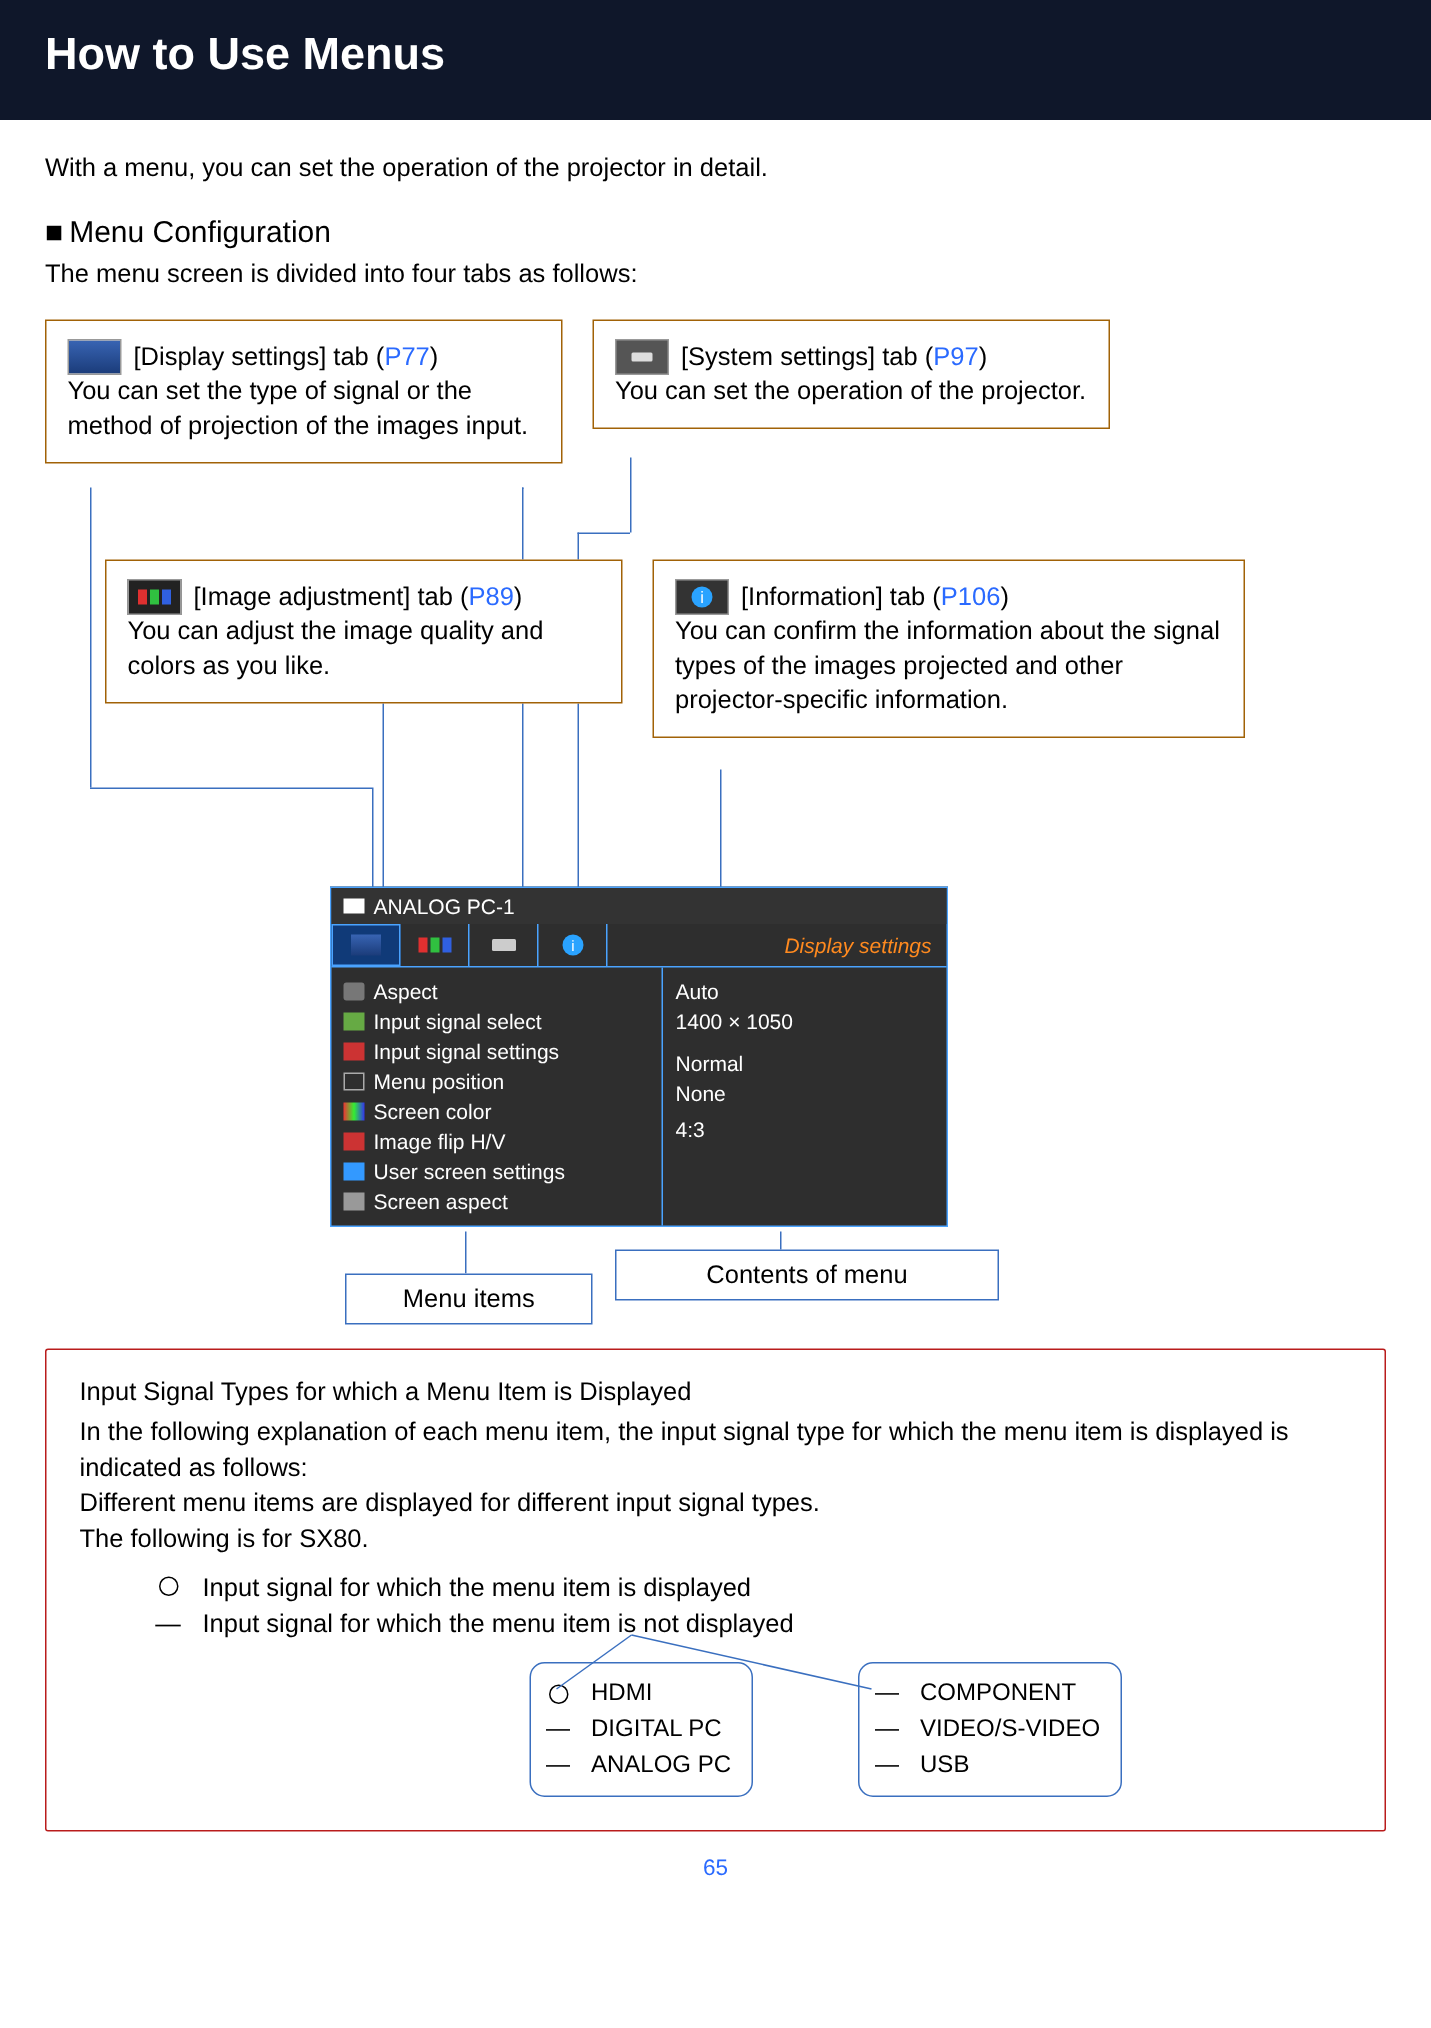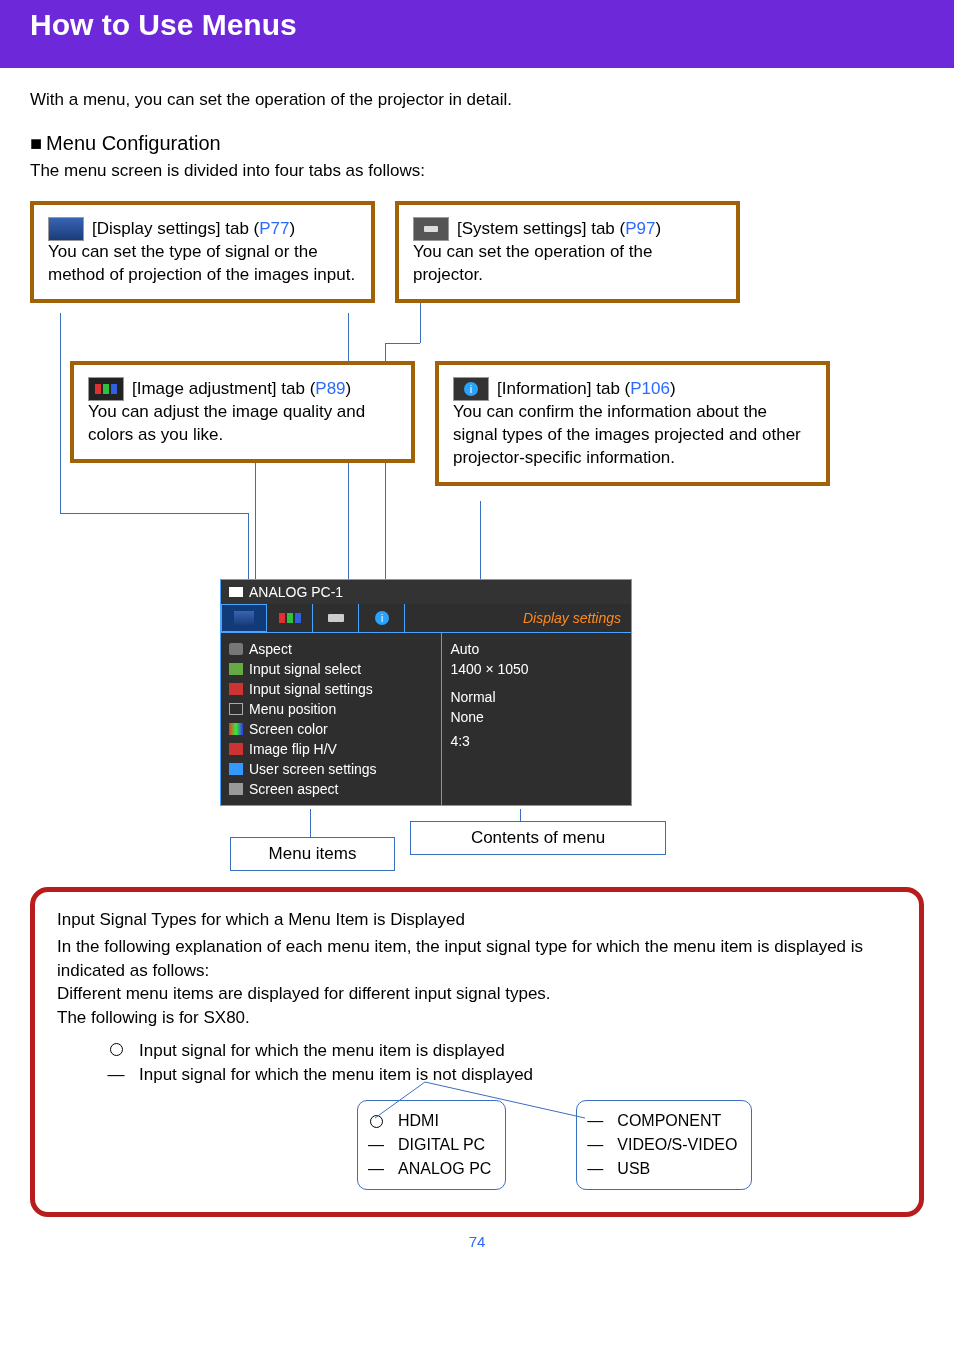--- a/index.html
+++ b/index.html
@@ -1,28 +1,28 @@
 <!DOCTYPE html>
 <html><head>
 <meta charset="utf-8">
 <style>
   * { box-sizing: border-box; margin: 0; padding: 0; }
   body { font-family: Arial, Helvetica, sans-serif; width: 954px; background: #fff; color: #000; }
-  .header-bar { background: #6d28d9; padding: 8px 30px 26px 30px; }
+  .header-bar { background: #0f172a; padding: 20px 30px 26px 30px; }
   .header-bar h1 { color: #fff; font-size: 30px; font-weight: bold; }
   .page-body { padding: 22px 30px 20px 30px; position: relative; }
   .intro { font-size: 17px; margin-bottom: 22px; }
   .subhead-row { display: flex; align-items: center; gap: 4px; margin-bottom: 6px; }
   .black-square { font-size: 20px; }
   .subhead { font-size: 20px; font-weight: normal; }
   .sub-desc { font-size: 17px; margin-bottom: 20px; }
 
   .callouts-area { position: relative; height: 680px; }
 
-  .callout-box { position: absolute; border: 4px solid #a16207; padding: 12px 14px; font-size: 17px; line-height: 1.35; background: #fff; }
+  .callout-box { position: absolute; border: 1px solid #a16207; padding: 12px 14px; font-size: 17px; line-height: 1.35; background: #fff; }
   .callout-top-left  { left: 0;   top: 0;   width: 345px; }
   .callout-top-right { left: 365px; top: 0; width: 345px; }
   .callout-mid-left  { left: 40px; top: 160px; width: 345px; }
   .callout-mid-right { left: 405px; top: 160px; width: 395px; }
 
   .callout-head { display: flex; align-items: center; flex-wrap: wrap; gap: 8px; }
   .tab-icon { width: 36px; height: 24px; display: inline-flex; align-items: center; justify-content: center; border: 1px solid #999; background: #222; }
   .tab-icon.blue   { background: linear-gradient(#3864b3,#1b3c7a); }
   .tab-icon.rgb svg { display:block; }
   .tab-icon.sys    { background: #555; }
@@ -54,21 +54,21 @@
   .ic-color    { background:linear-gradient(90deg,#e33,#3e3,#33e); }
   .ic-flip     { background:#c33; }
   .ic-user     { background:#39f; }
   .ic-screen   { background:#999; }
 
   .label-box { position:absolute; border:1px solid #3a6fbf; padding:6px 16px; font-size:17px; text-align:center; background:#fff; }
   .label-menu-items { left:200px; top:636px; width:165px; }
   .label-contents   { left:380px; top:620px; width:256px; }
 
   
-  .info-panel { border:5px solid #b91c1c; border-radius:18px; padding:16px 33px 22px 22px; margin-top:6px; font-size:17px; line-height:1.38; position:relative; }
+  .info-panel { border:1px solid #b91c1c; border-radius:2px; padding:16px 33px 22px 22px; margin-top:6px; font-size:17px; line-height:1.38; position:relative; }
   .info-panel h3 { font-size:17px; font-weight:normal; margin-bottom:4px; }
   .legend-list { margin:10px 0 14px 50px; }
   .legend-row { display:flex; align-items:center; gap:14px; }
   .legend-sym { width:18px; text-align:center; font-size:17px; }
   .circle-sym { width:13px; height:13px; border:1px solid #000; border-radius:50%; display:inline-block; }
 
   .signal-columns { display:flex; gap:70px; margin-left:300px; }
   .signal-box { border:1px solid #3a6fbf; border-radius:10px; padding:8px 14px 8px 10px; }
   .signal-row { display:flex; align-items:center; gap:14px; font-size:16px; padding:1px 0; }
   .signal-row .sym { display:inline-flex; width:16px; justify-content:center; }
@@ -318,15 +318,15 @@
             <span>VIDEO/S-VIDEO</span>
           </div>
         <div class="signal-row">
             <span class="sym">—</span>
             <span>USB</span>
           </div>
       </div>
     </div>
   </div>
 
-  <div class="page-num">74</div>
+  <div class="page-num">65</div>
 
 </div>
 
 </body></html>

